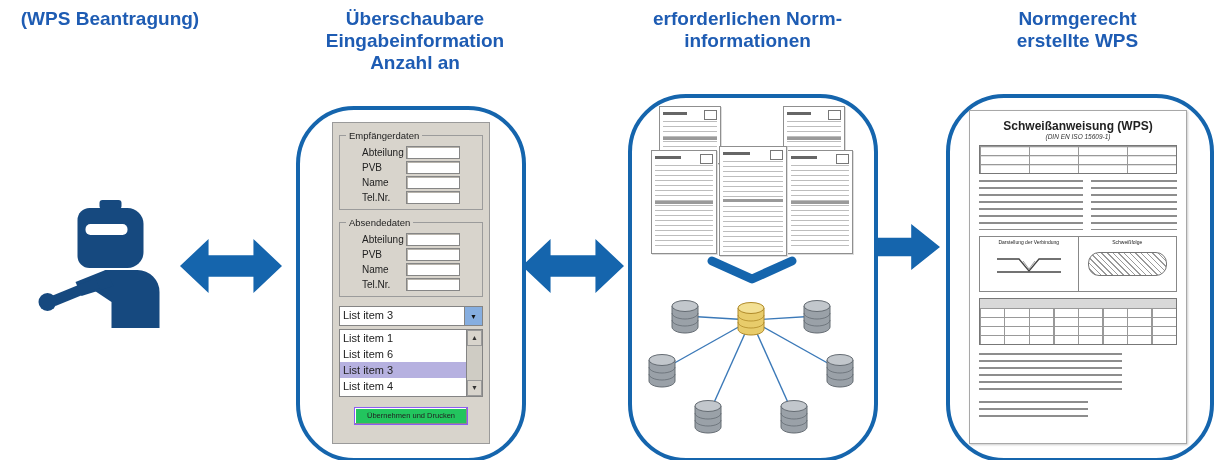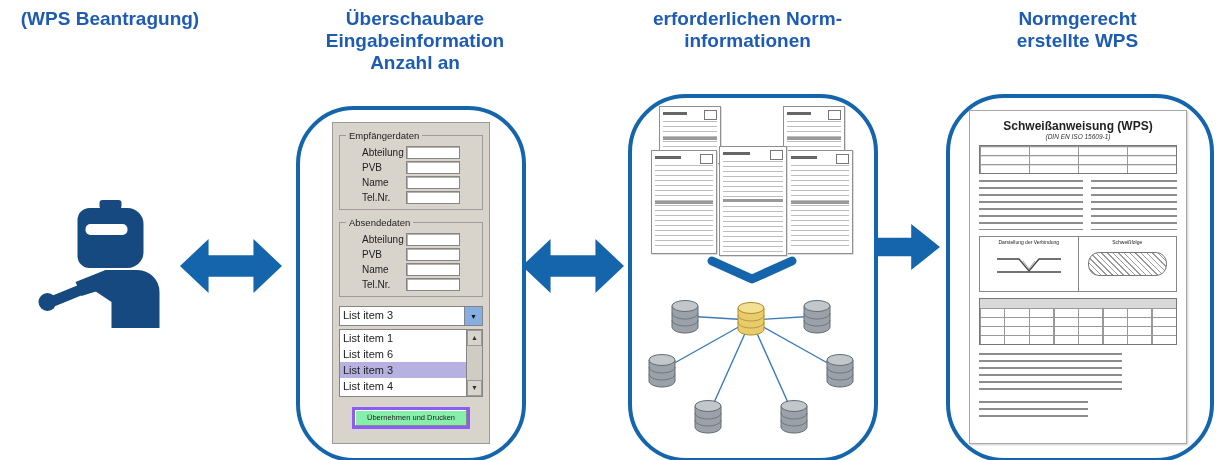--- a/index.html
+++ b/index.html
@@ -43,21 +43,21 @@
   .cbtn{width:17px;background:#86aee0;border-left:1px solid #848484;display:flex;align-items:center;justify-content:center;}
   .tri{font-size:7px;color:#111;}
   .listbox{display:flex;margin:3px 6px 0;height:66px;border:1px solid #848484;background:#fff;}
   .items{flex:1;overflow:hidden;}
   .item{height:16px;line-height:16px;font-size:11px;padding:0 3px;white-space:nowrap;}
   .item.selected{background:#b6b1e0;}
   .sbar{width:15px;border-left:1px solid #848484;background:#cfccc4;
         display:flex;flex-direction:column;justify-content:space-between;}
   .sbtn{height:14px;border:1px solid #9a9a9a;background:#d8d4cc;font-size:7px;
         text-align:center;line-height:13px;color:#333;}
-  .submit{margin:10px auto 0;width:112px;height:16px;background:#86efac;border:3px solid #8b5cf6;
+  .submit{margin:10px auto 0;width:112px;height:16px;background:#22c55e;border:1px solid #8b5cf6;
           box-shadow:inset -1px -1px 0 #8a8a8a, inset 1px 1px 0 #fff;
           font-size:7.5px;text-align:center;line-height:15px;}
 
   
   .mini-doc{position:absolute;background:#fff;border:1px solid #8f8f8f;box-shadow:1px 1px 0 #ddd;}
   .md-top{display:flex;justify-content:space-between;align-items:flex-start;margin:3px 3px 1px;}
   .t-bar{width:45%;height:3px;background:#666;margin-top:2px;}
   .t-logo{width:11px;height:8px;border:1px solid #777;}
   .md-lines{position:absolute;left:3px;right:3px;top:14px;bottom:3px;
             background:repeating-linear-gradient(to bottom,#bdbdbd 0 1px,transparent 1px 5px);}

